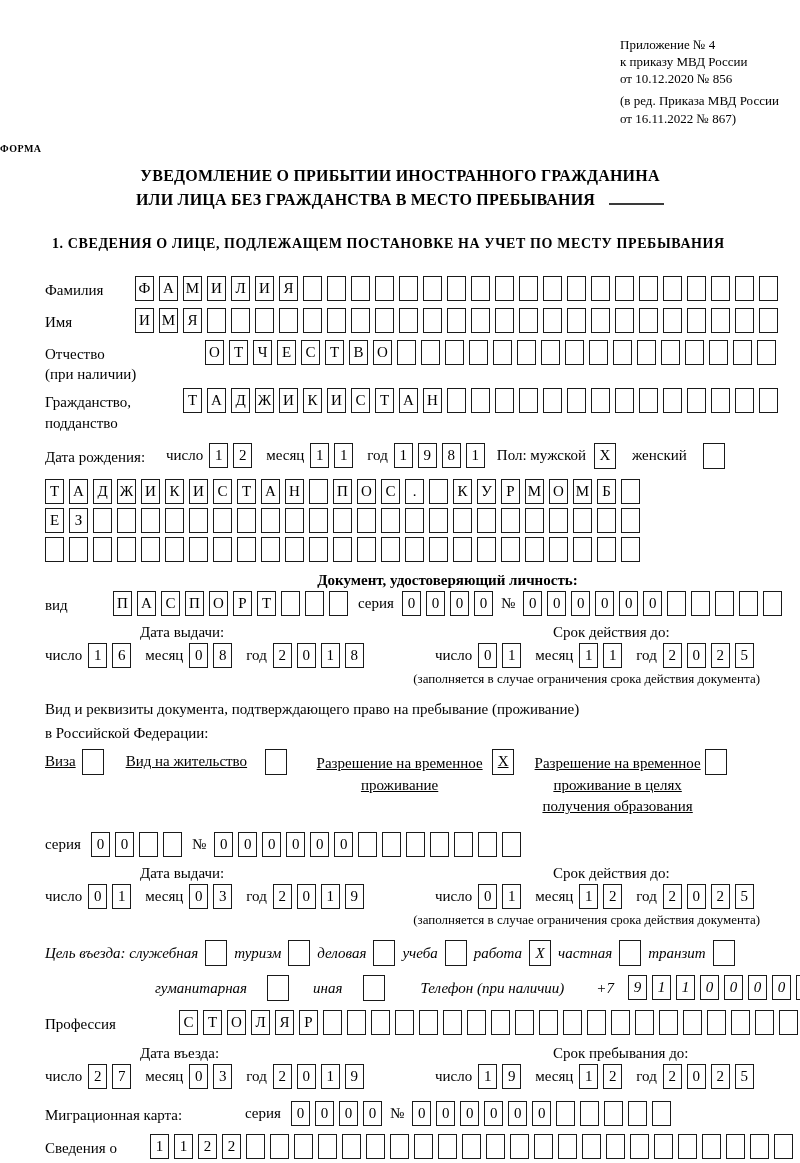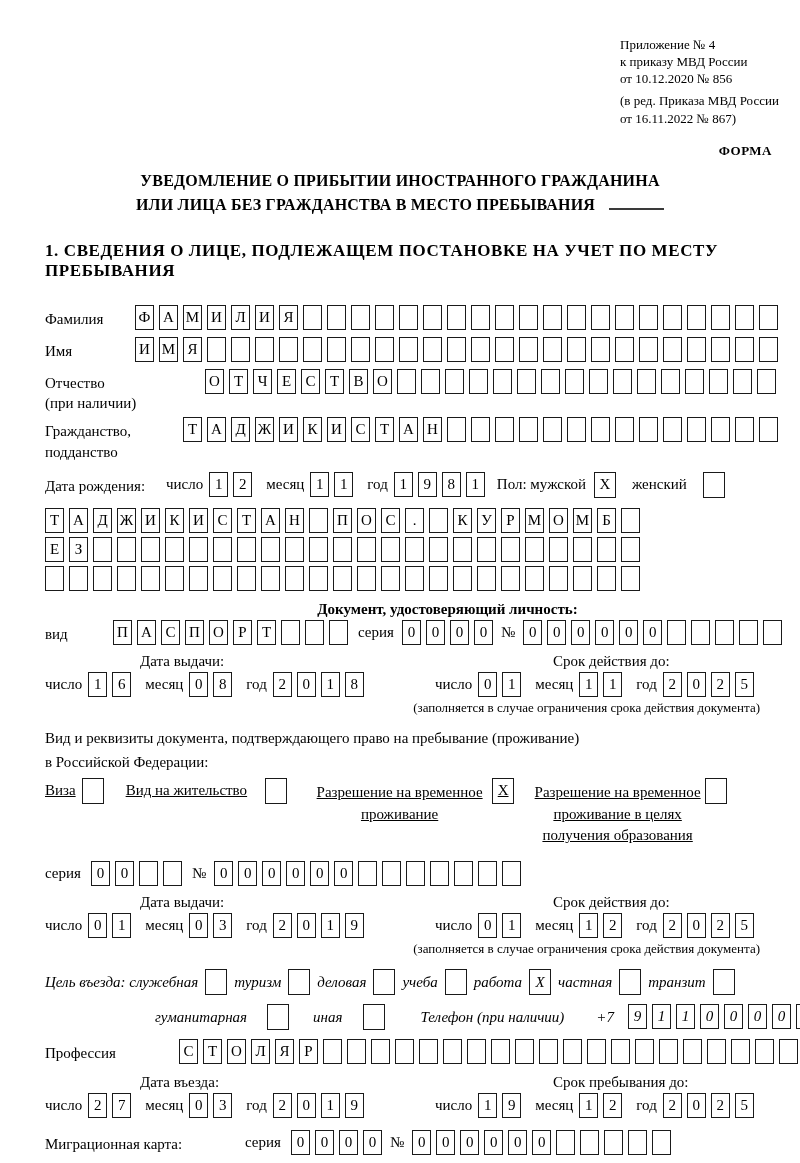--- a/index.html
+++ b/index.html
@@ -8,26 +8,26 @@
     position:relative; width:800px; height:1163px; margin:0 auto;
     background:#ffffff; color:#000;
     font-family:"Liberation Serif","DejaVu Serif",serif;
     font-size:15px; overflow:hidden;
   }
   .content { padding:0 10px 0 45px; }
 
   .annex { margin-left:620px; padding-top:36px; font-size:13px; line-height:1.32; }
   .annex div { white-space:nowrap;font-family:Liberation Serif, serif; }
   .annex .ed { margin-top:5px; }
-  .forma { text-align:right; padding-right:28px; margin-top:16px; font-weight:bold; font-size:13px; letter-spacing:.5px; }
+  .forma { text-align:left; padding-right:28px; margin-top:16px; font-weight:bold; font-size:10px; letter-spacing:.5px; }
 
   .title { text-align:center; font-weight:bold; font-size:16px; line-height:1.5; margin-top:10px; letter-spacing:.2px; }
   .blankline { display:inline-block; width:55px; border-bottom:2.5px solid #3a3a3a; height:13px; margin-left:14px; }
 
-  .sect { font-weight:bold; font-size:17px; margin-top:24px; letter-spacing:.6px; }
+  .sect { font-weight:bold; font-size:14px; margin-top:24px; letter-spacing:.6px;margin-left:7px; }
 
   .frow { display:flex; align-items:flex-start; margin-top:7px; }
   .lbl { flex-shrink:0; padding-top:4px; line-height:1.35; }
   .w90 { width:90px; } .w160 { width:160px; } .w138 { width:138px; }
   .w140 { width:140px; } .w68 { width:68px; } .w100 { width:100px; }
   .w105 { width:105px; } .w115 { width:115px; } .w200 { width:200px; }
 
   .cells { display:flex; gap:5px; flex-shrink:0; }
   .cell {
     width:19px; height:25px; border:1.5px solid #1a1a1a; background:#fff;

